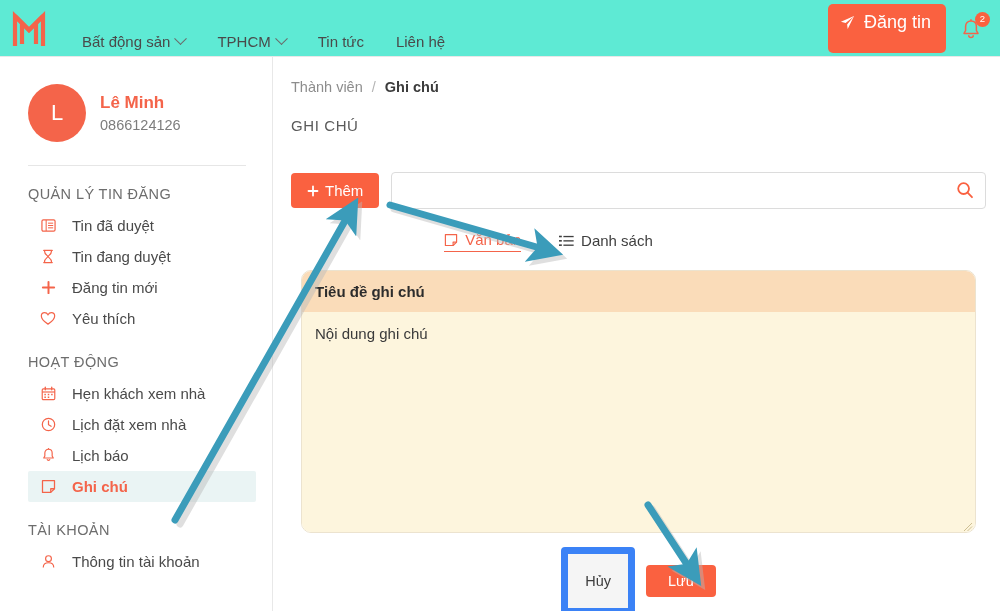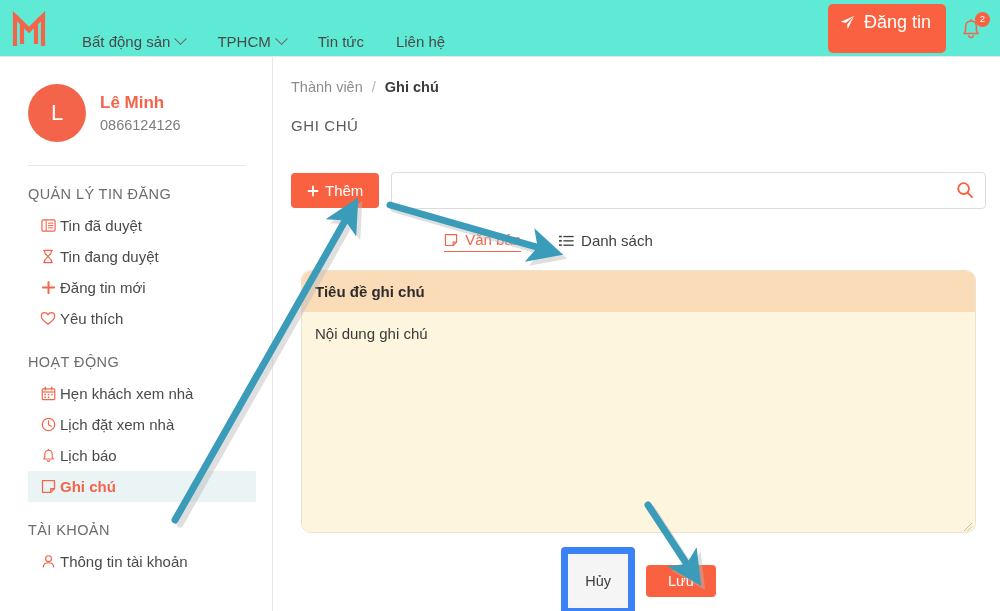--- a/index.html
+++ b/index.html
@@ -122,22 +122,22 @@
     height: 1px; background: #e6e6e6;
     margin: 14px 26px 0 28px;
   }
   .section-title {
     font-size: 14.5px;
     color: #6d6d6d;
     letter-spacing: 0.4px;
     padding: 20px 0 8px 28px;
   }
   .menu-item {
-    display: flex; align-items: center;
-    gap: 4px;
+    display: flex; align-items: flex-start;
+    gap: 16px;
     padding: 7px 0 7px 40px;
     font-size: 15px;
     color: #4a4a4a;
     cursor: pointer;
     margin: 0 16px 0 28px;
     border-radius: 2px;
   }
   .menu-item.active {
     background: #eaf4f4;
     color: #f4644a;

